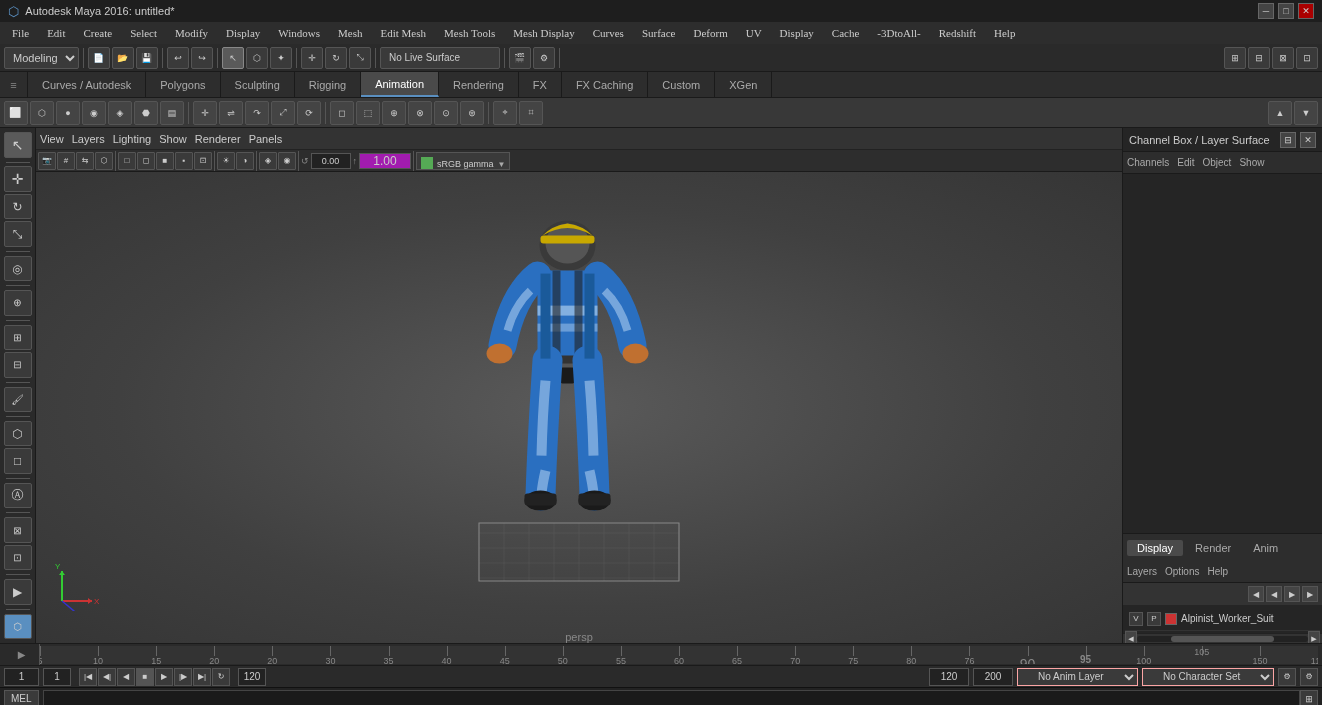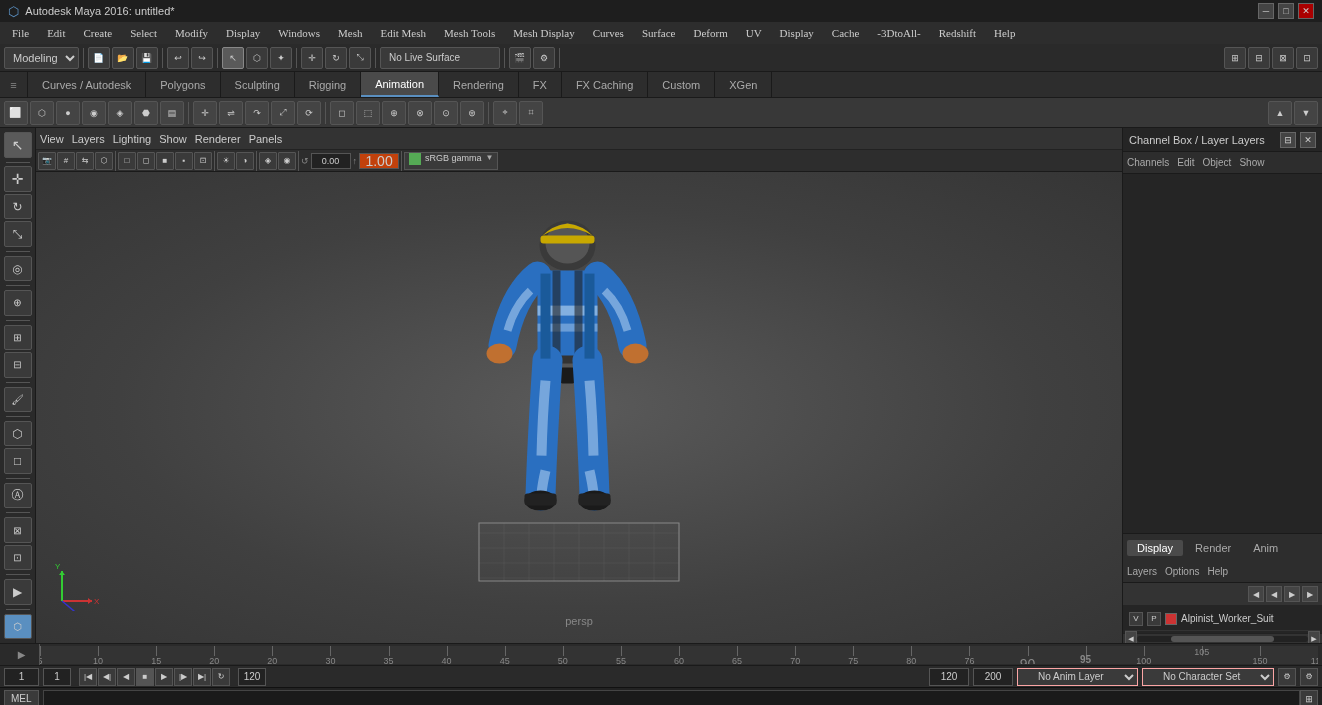--- a/index.html
+++ b/index.html
@@ -227,21 +227,21 @@
       font-size: 8px;
       display: flex;
       align-items: center;
       justify-content: center;
       cursor: pointer;
       border-radius: 1px;
     }
 
     #viewport-label {
       position: absolute;
-      bottom: 16px;
+      bottom: 0;
       left: 50%;
       transform: translateX(-50%);
       font-size: 11px;
       color: #888;
     }
 
     
     #timeline-area {
       height: 22px;
       background: #2a2a2a;
@@ -687,24 +687,24 @@
       <div class="vp-btn">☀</div>
       <div class="vp-btn">◑</div>
       <div class="toolbar-separator" style="margin:0 1px;"></div>
       <div class="vp-btn">◈</div>
       <div class="vp-btn">◉</div>
       <div class="toolbar-separator" style="margin:0 1px;"></div>
       <div style="display:flex; align-items:center; gap:2px;">
         <span style="font-size:9px; color:#888;">↺</span>
         <div style="width:40px; height:16px; background:#222; border:1px solid #555; font-size:9px; color:#ccc; display:flex; align-items:center; justify-content:center;">0.00</div>
         <span style="font-size:9px; color:#888;">↑</span>
-        <div style="width:40px; height:16px; background:#c2410c; border:1px solid #555; font-size:14px; color:#ccc; display:flex; align-items:center; justify-content:center;">1.00</div>
+        <div style="width:52px; height:16px; background:#a21caf; border:1px solid #555; font-size:12px; color:#ccc; display:flex; align-items:center; justify-content:center;">1.00</div>
       </div>
       <div class="toolbar-separator" style="margin:0 1px;"></div>
-      <div style="display:flex; align-items:flex-start; background:#3a3a3a; border:1px solid #555; height:18px; padding:0 4px; gap:4px;">
+      <div style="display:flex; align-items:flex-end; background:#3a3a3a; border:1px solid #555; height:18px; padding:0 4px; gap:4px;">
         <div style="width:12px; height:12px; background:#5a5;"></div>
         <span style="font-size:9px; color:#ccc;">sRGB gamma</span>
         <span style="font-size:8px; color:#aaa;">▼</span>
       </div>
     </div>
 
     <div id="viewport-inner">
 
       <div style="position:absolute; top:0; left:0; right:0; bottom:0; background: radial-gradient(ellipse at center, #5a5a5a 0%, #404040 60%, #353535 100%);"></div>
 
@@ -801,21 +801,21 @@
         </svg>
       </div>
 
       <div id="viewport-label">persp</div>
     </div>
   </div>
 
   <div id="right-panel">
 
     <div id="channel-box-header">
-      <span id="channel-box-title">Channel Box / Layer Layers</span>
+      <span id="channel-box-title">Channel Box / Layer Surface</span>
       <div id="channel-box-controls">
         <div class="title-btn">⊟</div>
         <div class="title-btn">✕</div>
       </div>
     </div>
 
     <div id="channel-box-menus">
       <span class="cb-menu-item">Channels</span>
       <span class="cb-menu-item">Edit</span>
       <span class="cb-menu-item">Object</span>

